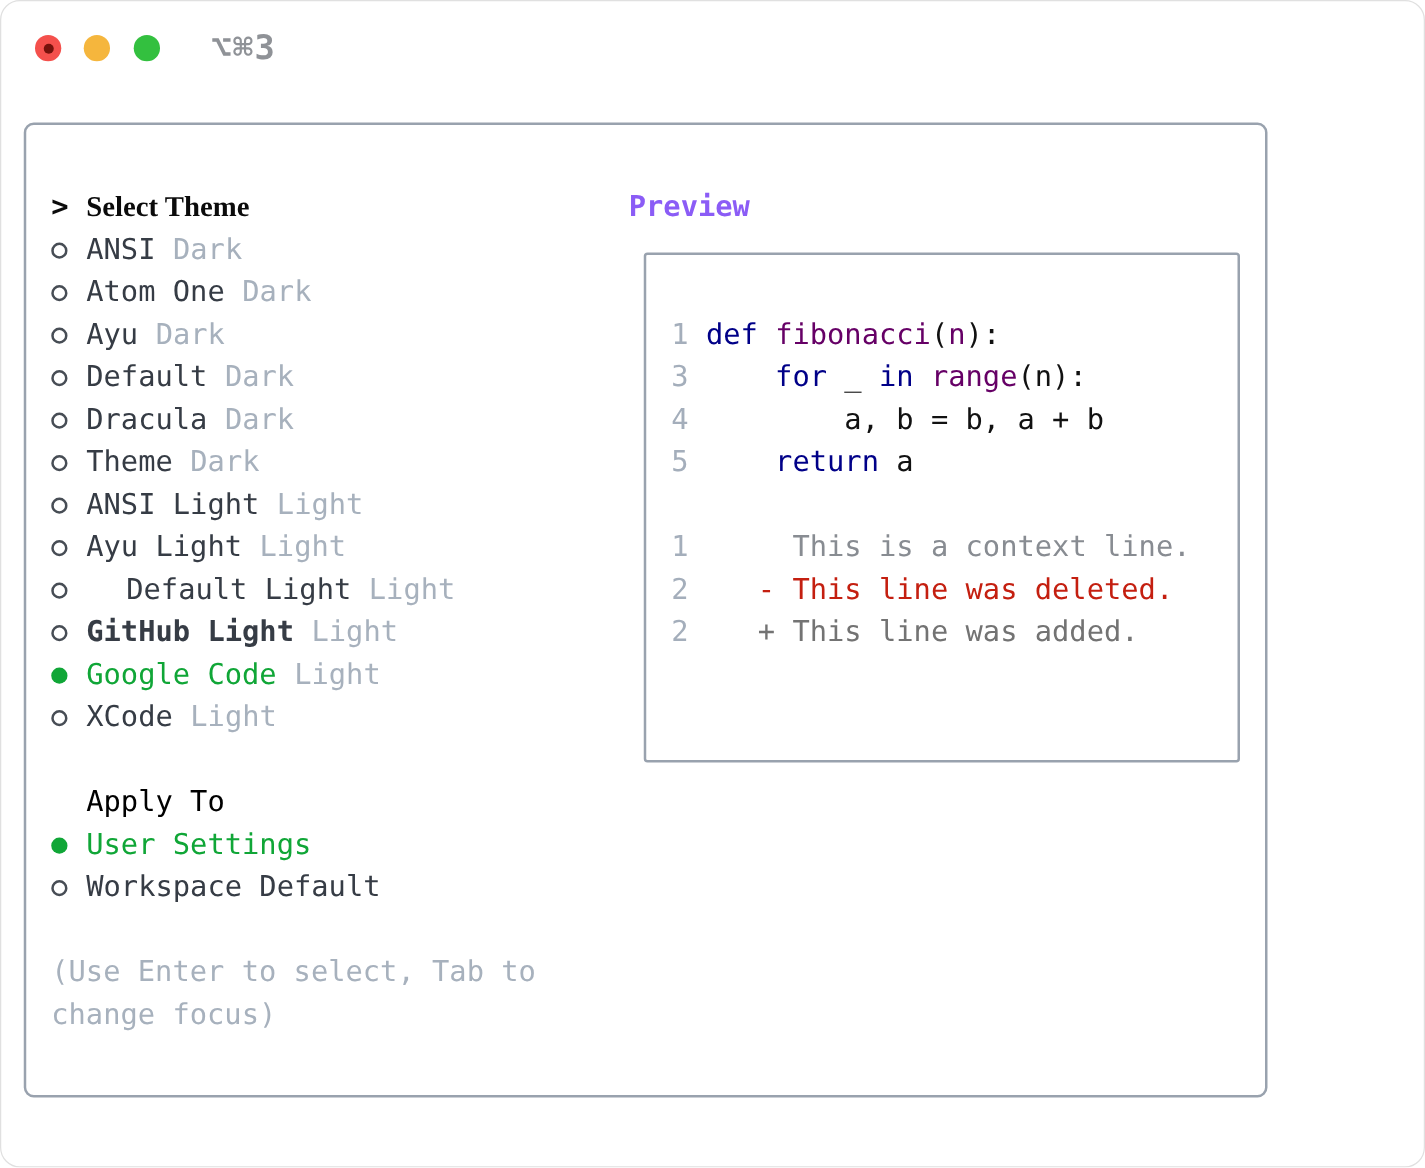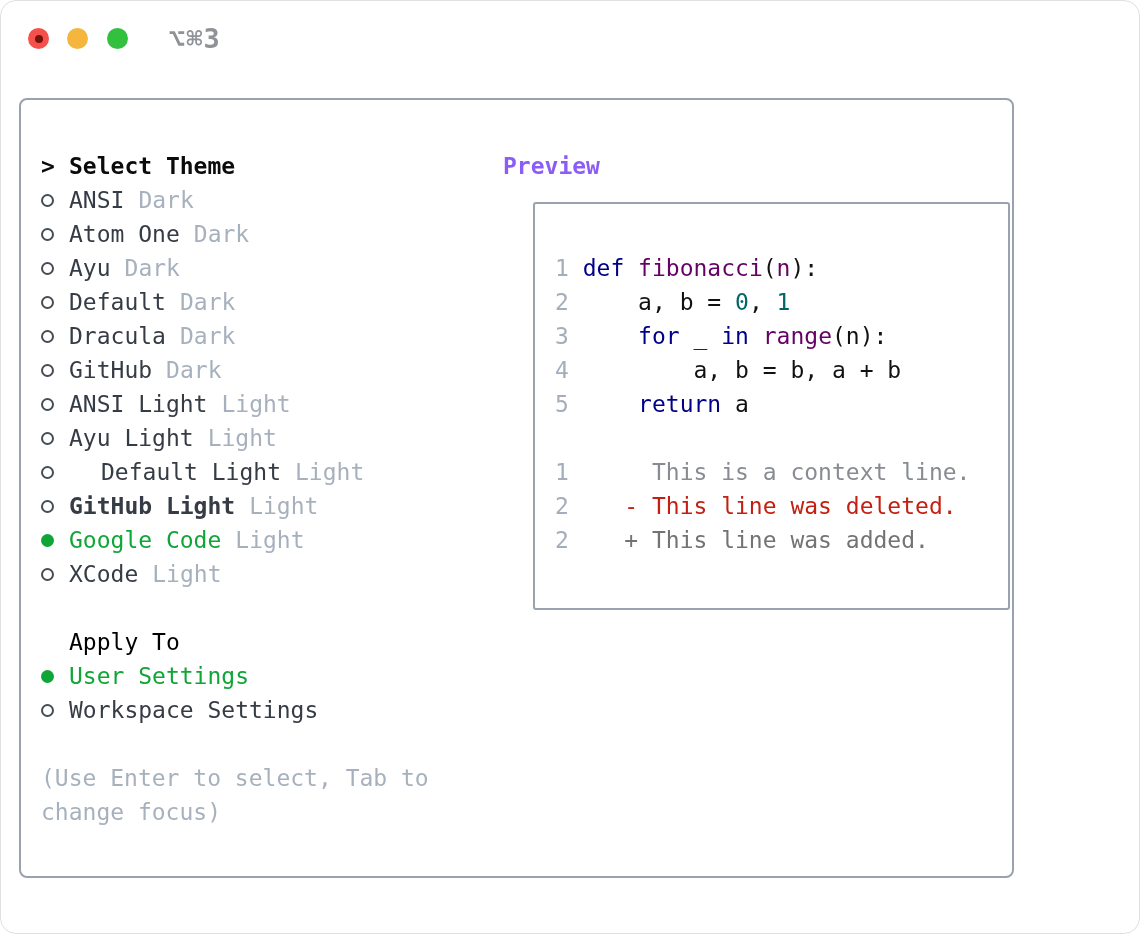--- a/index.html
+++ b/index.html
@@ -39,21 +39,21 @@
   .row{white-space:pre;display:flex;align-items:center;height:34px;}
   .row .cell-marker{
     display:inline-flex;width:28px;align-items:center;flex:0 0 28px;
   }
   .radio{
     width:13px;height:13px;border-radius:50%;box-sizing:border-box;
     border:2.5px solid #474d55;background:transparent;
   }
   .radio.filled{border:none;}
   .prompt{font-weight:700;color:#0b0b0b;font-size:23px;}
-  .hdr{font-weight:700;color:#0b0b0b;}
+  .hdr{font-weight:700;color:#0b0b0b;font-family:Liberation Serif, serif;}
   .tname{color:#363c45;}
   .tvariant{margin-left:14px;}
   .spacer{height:34px;}
   .help{
     margin-top:0;line-height:34px;white-space:normal;word-break:normal;
   }
   
   .right-col{position:absolute;left:482px;top:49px;}
   .preview-title{font-size:23px;line-height:34px;font-weight:700;color:#8b5cf6;}
   .preview-box{
@@ -84,54 +84,53 @@
         <span class="cell-marker"><span class="prompt">&gt;</span></span>
         <span class="hdr">Select Theme</span>
       </div>
 
       <div id="theme-items">
           <div class="row"><span class="cell-marker"><span class="radio"></span></span><span class="tname" style="color: rgb(54, 60, 69);">ANSI</span><span class="tvariant" style="color: rgb(167, 177, 189);">Dark</span></div>
           <div class="row"><span class="cell-marker"><span class="radio"></span></span><span class="tname" style="color: rgb(54, 60, 69);">Atom One</span><span class="tvariant" style="color: rgb(167, 177, 189);">Dark</span></div>
           <div class="row"><span class="cell-marker"><span class="radio"></span></span><span class="tname" style="color: rgb(54, 60, 69);">Ayu</span><span class="tvariant" style="color: rgb(167, 177, 189);">Dark</span></div>
           <div class="row"><span class="cell-marker"><span class="radio"></span></span><span class="tname" style="color: rgb(54, 60, 69);">Default</span><span class="tvariant" style="color: rgb(167, 177, 189);">Dark</span></div>
           <div class="row"><span class="cell-marker"><span class="radio"></span></span><span class="tname" style="color: rgb(54, 60, 69);">Dracula</span><span class="tvariant" style="color: rgb(167, 177, 189);">Dark</span></div>
-          <div class="row"><span class="cell-marker"><span class="radio"></span></span><span class="tname" style="color: rgb(54, 60, 69);">GitHub</span><span class="tvariant" style="color: rgb(167, 177, 189);">Dark</span></div>
+          <div class="row"><span class="cell-marker"><span class="radio"></span></span><span class="tname" style="color: rgb(54, 60, 69);">Theme</span><span class="tvariant" style="color: rgb(167, 177, 189);">Dark</span></div>
           <div class="row"><span class="cell-marker"><span class="radio"></span></span><span class="tname" style="color: rgb(54, 60, 69);">ANSI Light</span><span class="tvariant" style="color: rgb(167, 177, 189);">Light</span></div>
           <div class="row"><span class="cell-marker"><span class="radio"></span></span><span class="tname" style="color: rgb(54, 60, 69);">Ayu Light</span><span class="tvariant" style="color: rgb(167, 177, 189);">Light</span></div>
           <div class="row"><span class="cell-marker"><span class="radio"></span></span><span class="tname" style="color: rgb(54, 60, 69); margin-left: 32px;">Default Light</span><span class="tvariant" style="color: rgb(167, 177, 189);">Light</span></div>
           <div class="row"><span class="cell-marker"><span class="radio"></span></span><span class="tname" style="color: rgb(54, 60, 69); font-weight: bold;">GitHub Light</span><span class="tvariant" style="color: rgb(167, 177, 189);">Light</span></div>
           <div class="row"><span class="cell-marker"><span class="radio filled" style="background: rgb(16, 166, 55);"></span></span><span class="tname" style="color: rgb(16, 166, 55);">Google Code</span><span class="tvariant" style="color: rgb(167, 177, 189);">Light</span></div>
           <div class="row"><span class="cell-marker"><span class="radio"></span></span><span class="tname" style="color: rgb(54, 60, 69);">XCode</span><span class="tvariant" style="color: rgb(167, 177, 189);">Light</span></div>
         </div>
 
       <div class="spacer"></div>
 
       <div class="row">
         <span class="cell-marker"></span>
         <span style="color:#000000">Apply To</span>
       </div>
 
       <div id="apply-items">
           <div class="row"><span class="cell-marker"><span class="radio filled" style="background: rgb(16, 166, 55);"></span></span><span class="tname" style="color: rgb(16, 166, 55);">User Settings</span></div>
-          <div class="row"><span class="cell-marker"><span class="radio"></span></span><span class="tname" style="color: rgb(54, 60, 69);">Workspace Settings</span></div>
+          <div class="row"><span class="cell-marker"><span class="radio"></span></span><span class="tname" style="color: rgb(54, 60, 69);">Workspace Default</span></div>
         </div>
 
       <div class="spacer"></div>
 
       <div class="help" style="color: rgb(167, 177, 189);">(Use Enter to select, Tab to change focus)</div>
     </div>
 
     <div class="right-col">
       <div class="preview-title">Preview</div>
     </div>
 
-    <div class="preview-box" style="left:512px;">
+    <div class="preview-box" style="left:494px;">
       <div id="code-lines">
           <div class="code-line"><span style="color: rgb(164, 174, 187);">1 </span><span style="color: rgb(0, 0, 136);">def</span><span style="color: rgb(17, 17, 17);"> </span><span style="color: rgb(102, 0, 102);">fibonacci</span><span style="color: rgb(17, 17, 17);">(</span><span style="color: rgb(102, 0, 102);">n</span><span style="color: rgb(17, 17, 17);">):</span></div>
-          <div class="code-line"><span style="color: rgb(164, 174, 187);">2 </span><span style="color: rgb(17, 17, 17);">    a, b = </span><span style="color: rgb(0, 102, 102);">0</span><span style="color: rgb(17, 17, 17);">, </span><span style="color: rgb(0, 102, 102);">1</span></div>
           <div class="code-line"><span style="color: rgb(164, 174, 187);">3 </span><span style="color: rgb(17, 17, 17);">    </span><span style="color: rgb(0, 0, 136);">for</span><span style="color: rgb(17, 17, 17);"> _ </span><span style="color: rgb(0, 0, 136);">in</span><span style="color: rgb(17, 17, 17);"> </span><span style="color: rgb(102, 0, 102);">range</span><span style="color: rgb(17, 17, 17);">(n):</span></div>
           <div class="code-line"><span style="color: rgb(164, 174, 187);">4 </span><span style="color: rgb(17, 17, 17);">        a, b = b, a + b</span></div>
           <div class="code-line"><span style="color: rgb(164, 174, 187);">5 </span><span style="color: rgb(17, 17, 17);">    </span><span style="color: rgb(0, 0, 136);">return</span><span style="color: rgb(17, 17, 17);"> a</span></div>
           <div class="code-line"></div>
           <div class="code-line"><span style="color: rgb(164, 174, 187);">1</span><span style="color: rgb(17, 17, 17);">      </span><span style="color: rgb(136, 140, 146);">This is a context line.</span></div>
           <div class="code-line"><span style="color: rgb(164, 174, 187);">2</span><span style="color: rgb(17, 17, 17);">    </span><span style="color: rgb(196, 31, 16);">- This line was deleted.</span></div>
           <div class="code-line"><span style="color: rgb(164, 174, 187);">2</span><span style="color: rgb(17, 17, 17);">    </span><span style="color: #737373;">+ This line was added.</span></div>
         </div>
     </div>
 

